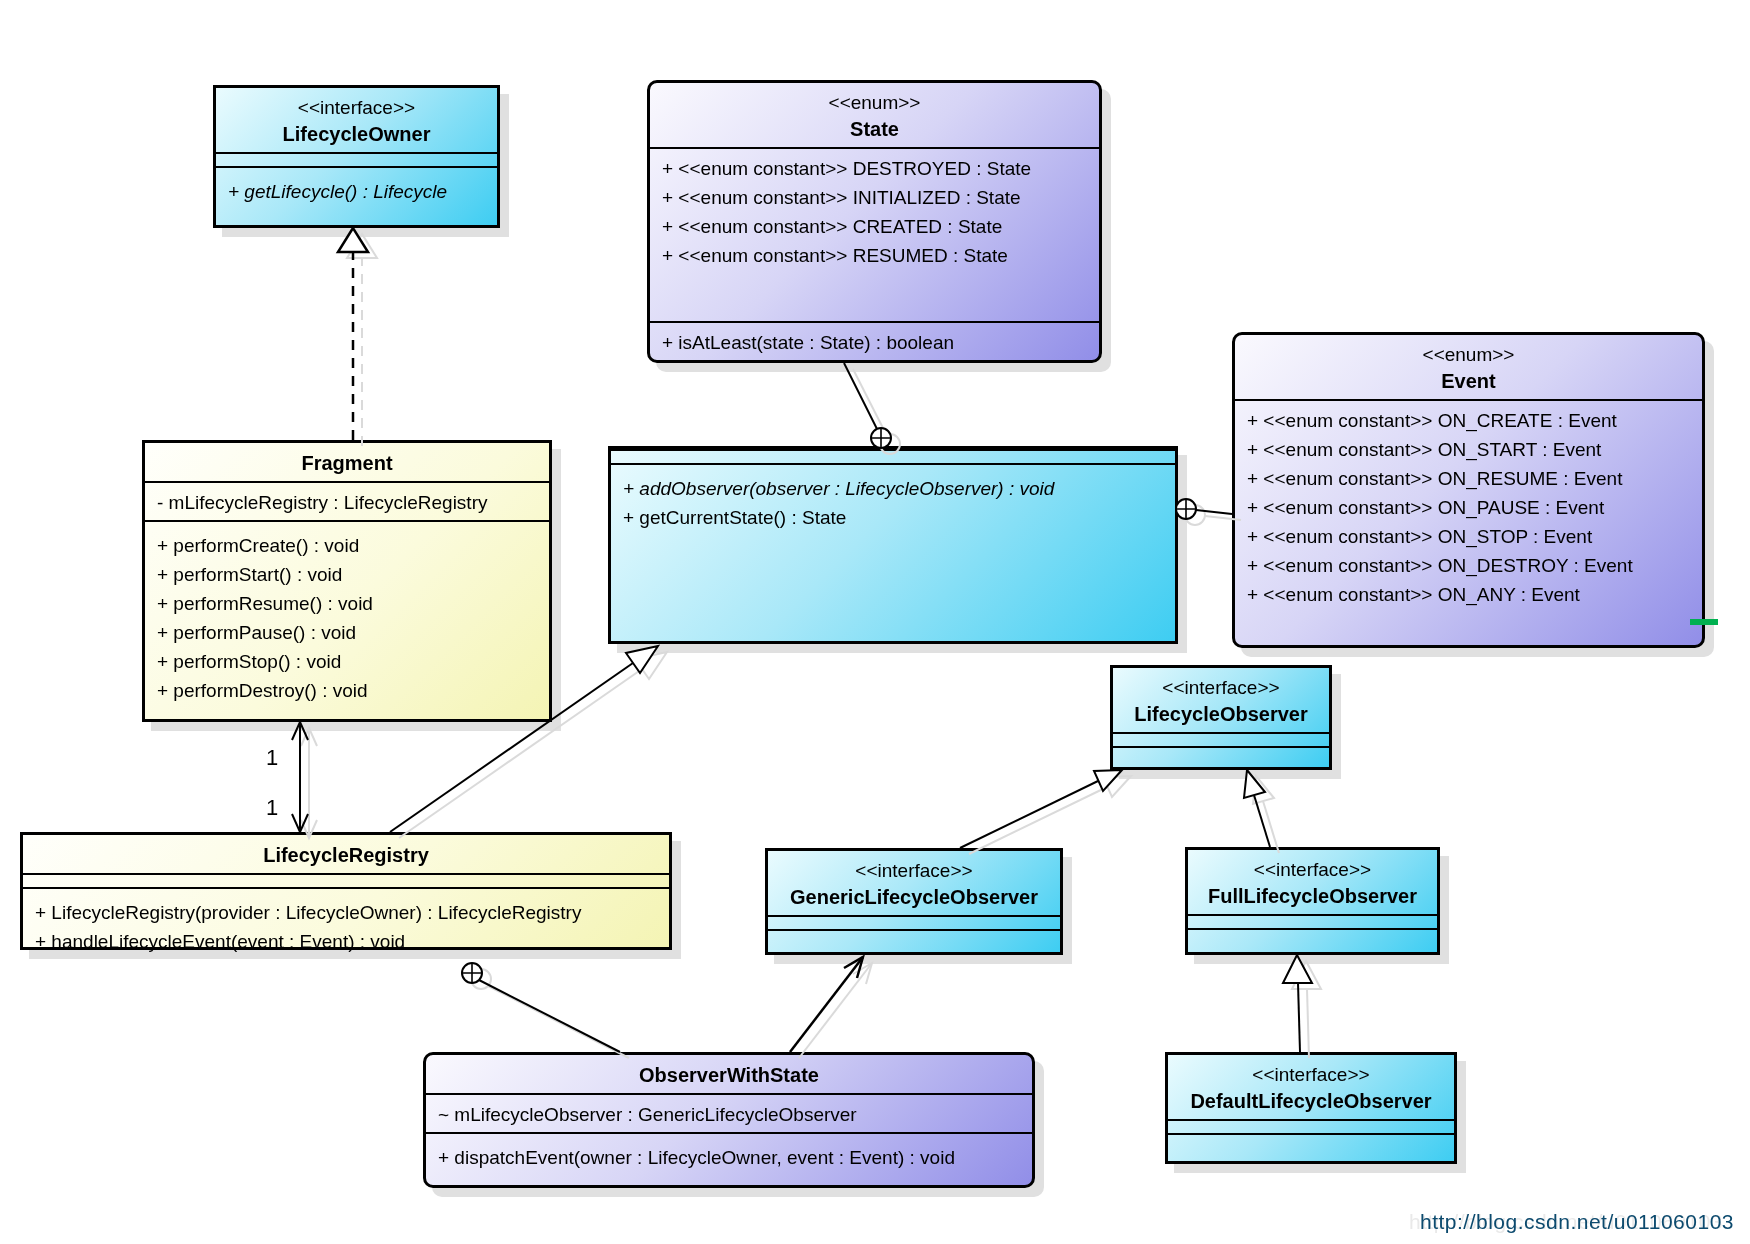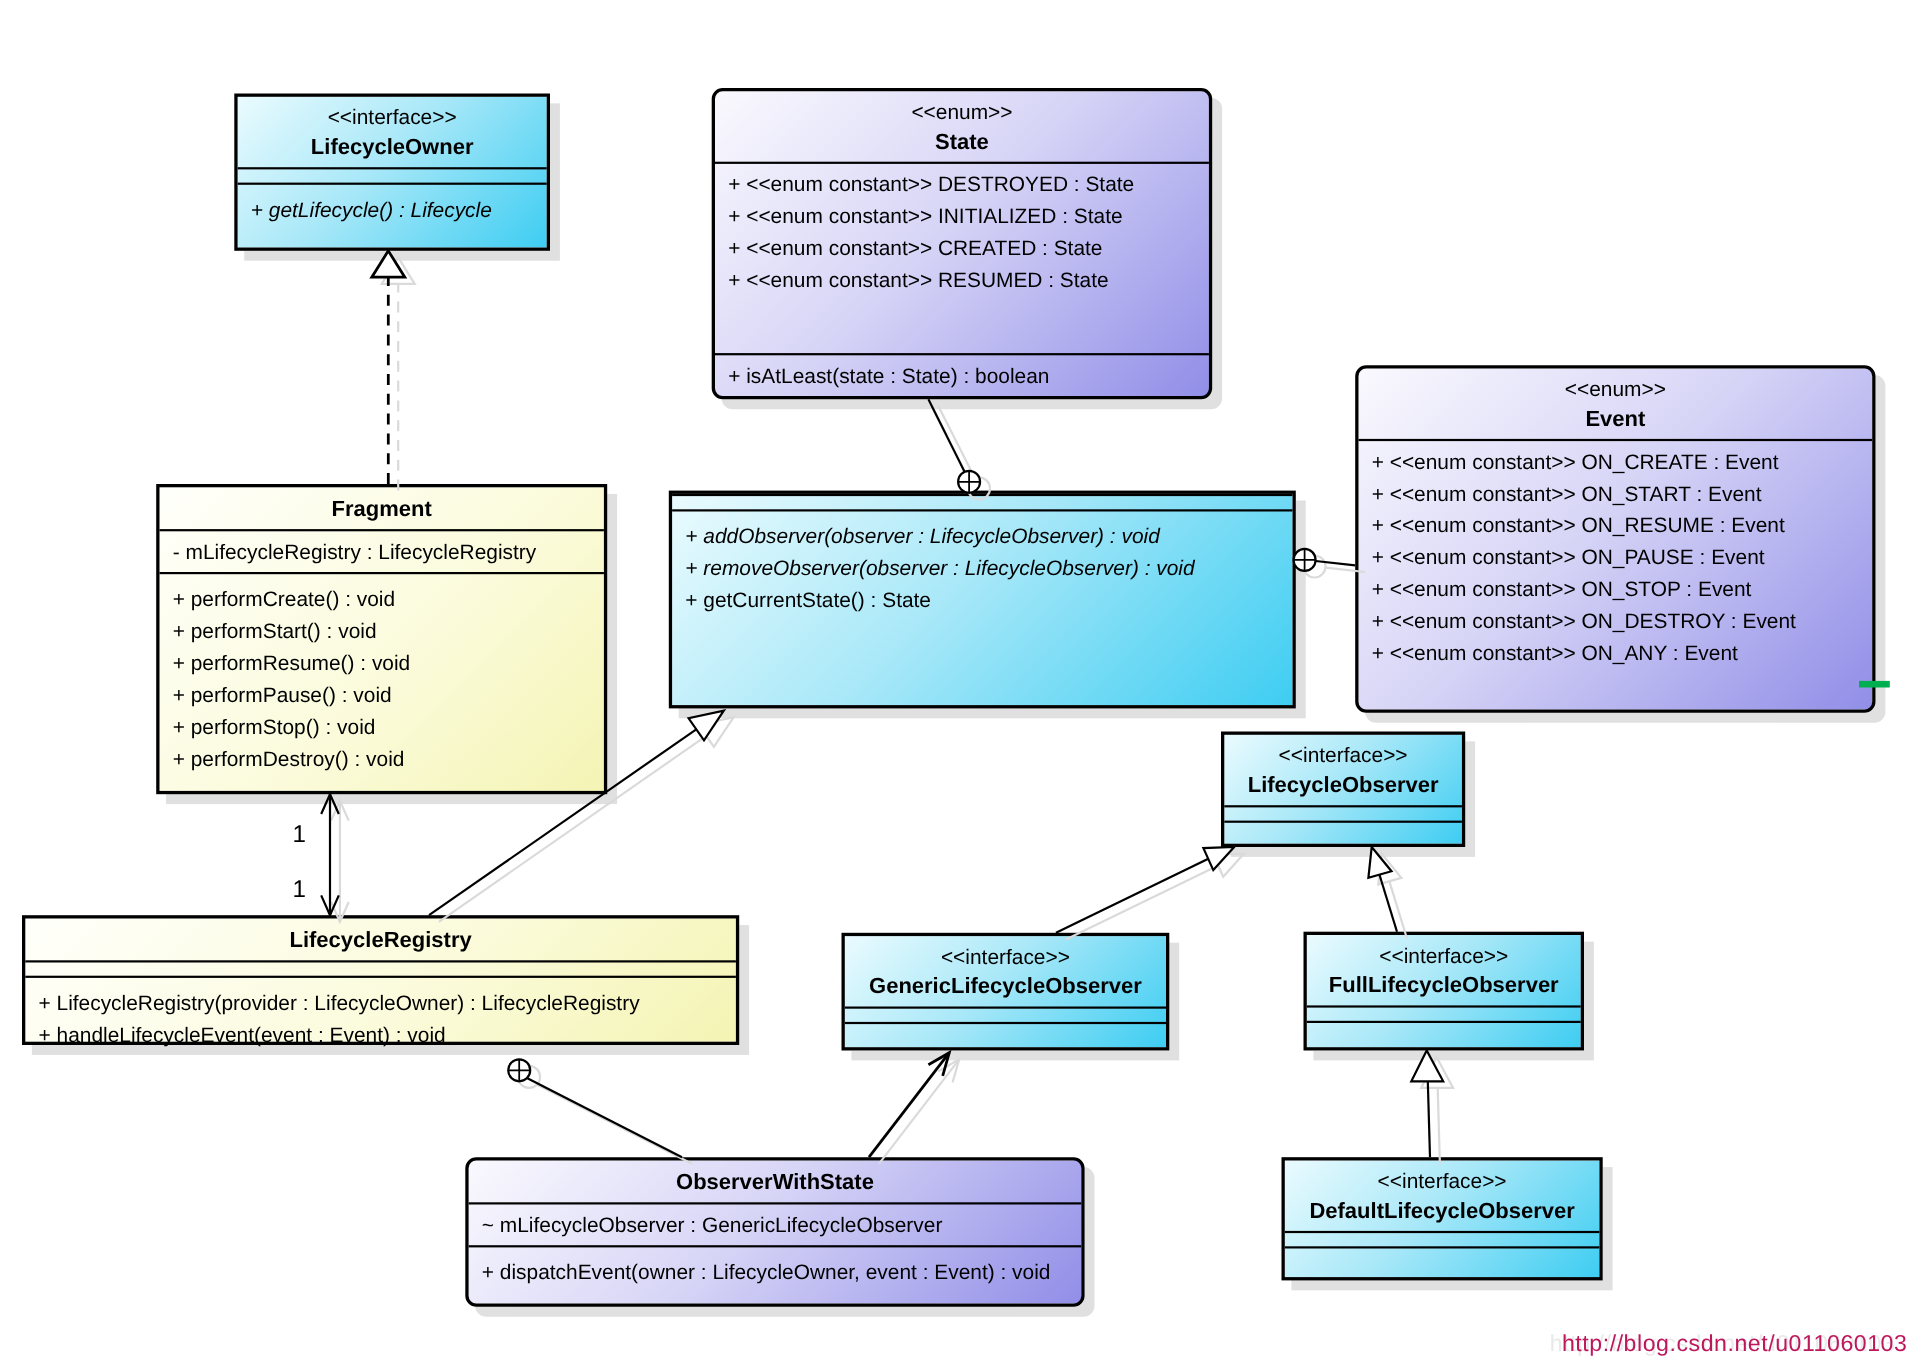--- a/index.html
+++ b/index.html
@@ -22,21 +22,21 @@
   .fill{flex:1 1 auto;}
   .attrs,.ops{padding:5px 0 3px;}
   .ops.fill{padding-top:9px;}
   .row{font-size:19px;line-height:29px;padding:0 12px;white-space:nowrap;}
   .it{font-style:italic;}
 
   
   svg.wires{position:absolute;left:0;top:0;z-index:3;pointer-events:none;}
 
   .watermark{position:absolute;right:16px;bottom:10px;font-size:21px;
-             color:#be185d;letter-spacing:0.5px;z-index:4;
+             color:#0c4a6e;letter-spacing:0.5px;z-index:4;
              text-shadow:-11px 0 0 #e9e9e9;}
 </style>
 </head>
 <body>
 
 <div class="stage">
 
   <div class="uml cyan" style="left:213px;top:85px;width:287px;height:143px;">
     <div class="hdr">
       <div class="stereo">&lt;&lt;interface&gt;&gt;</div>
@@ -94,21 +94,20 @@
       <div class="row">+ performPause() : void</div>
       <div class="row">+ performStop() : void</div>
       <div class="row">+ performDestroy() : void</div>
     </div>
   </div>
 
   <div class="uml cyan" style="left:608px;top:446px;width:570px;height:198px;">
     <div class="sec gap"></div>
     <div class="sec ops fill">
       <div class="row it">+ addObserver(observer : LifecycleObserver) : void</div>
-      <div class="row it">+ removeObserver(observer : LifecycleObserver) : void</div>
       <div class="row">+ getCurrentState() : State</div>
     </div>
   </div>
 
   <div class="uml cyan" style="left:1110px;top:665px;width:222px;height:105px;">
     <div class="hdr">
       <div class="stereo">&lt;&lt;interface&gt;&gt;</div>
       <div class="cname">LifecycleObserver</div>
     </div>
     <div class="sec gap"></div>
@@ -137,21 +136,21 @@
 
   <div class="uml cyan" style="left:1185px;top:847px;width:255px;height:108px;">
     <div class="hdr">
       <div class="stereo">&lt;&lt;interface&gt;&gt;</div>
       <div class="cname">FullLifecycleObserver</div>
     </div>
     <div class="sec gap"></div>
     <div class="sec fill"></div>
   </div>
 
-  <div class="uml purple" style="left:423px;top:1052px;width:563px;height:136px;">
+  <div class="uml purple" style="left:423px;top:1052px;width:612px;height:136px;">
     <div class="hdr">
       <div class="cname">ObserverWithState</div>
     </div>
     <div class="sec attrs">
       <div class="row">~ mLifecycleObserver : GenericLifecycleObserver</div>
     </div>
     <div class="sec ops fill">
       <div class="row">+ dispatchEvent(owner : LifecycleOwner, event : Event) : void</div>
     </div>
   </div>

